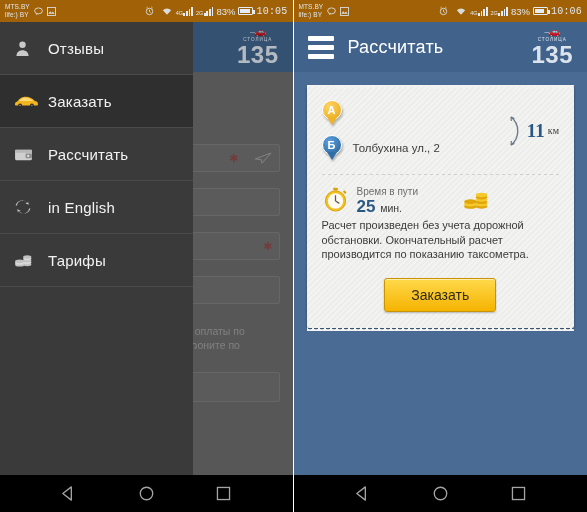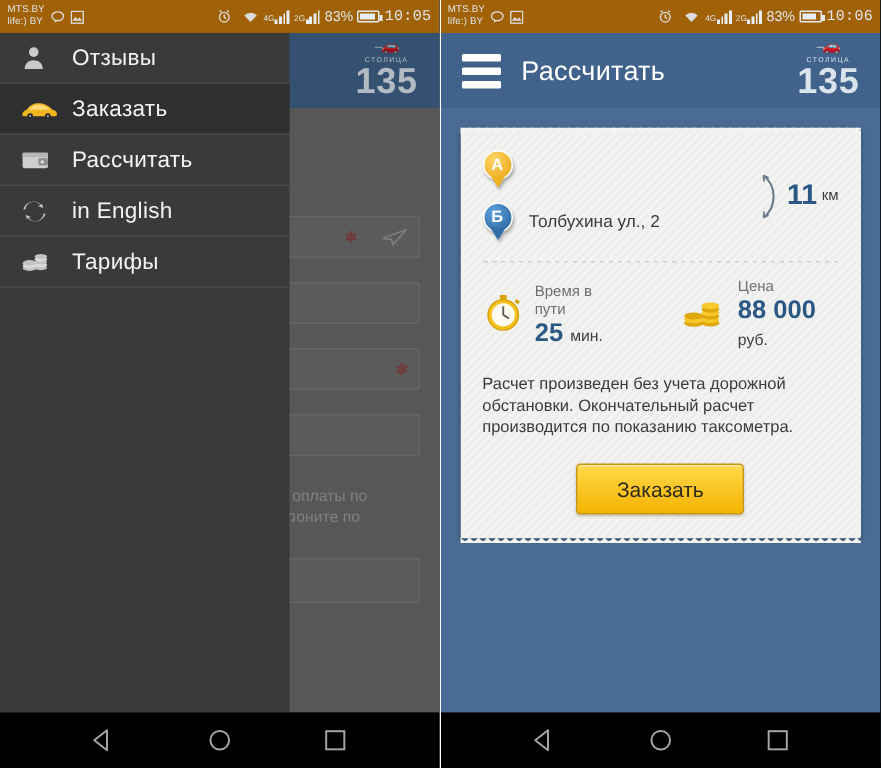--- a/index.html
+++ b/index.html
@@ -59,21 +59,21 @@
   .ast { color: #8d4a4a; font-size: 11px; }
   .bgtext { position: absolute; color: #9d9d9d; font-size: 10.5px; line-height: 14px; }
 
   
   .scrim { position: absolute; inset: 0; background: rgba(0,0,0,.18); z-index: 18; }
   .drawer {
     position: absolute; top: 22px; left: 0; bottom: 37px; width: 193px;
     background: #3a3a3a; z-index: 20;
   }
   .dr-item {
-    height: 34px; display: flex; align-items: center; padding: 0 0 0 14px;
+    height: 53px; display: flex; align-items: center; padding: 0 0 0 14px;
     border-bottom: 1px solid #4a4a4a; color: #f2f2f2; font-size: 15px;
     cursor: pointer;
   }
   .dr-item.active { background: #2f2f2f; }
   .dr-ico { width: 34px; display: flex; align-items: center; }
   .dr-label { letter-spacing: .2px; }
 
   
   .content { position: absolute; top: 72px; left: 0; right: 0; bottom: 37px; background: #4a6c94; }
   .card {
@@ -108,35 +108,35 @@
   }
   .pin::after {
     content:""; position:absolute; left:50%; bottom:1px; transform: translateX(-50%);
     border-left: 5px solid transparent; border-right: 5px solid transparent;
     border-top: 8px solid currentColor;
   }
   .pin.a { color: #f0b323; } .pin.a b { background: radial-gradient(circle at 35% 30%, #ffd466, #e8a511); border:1.5px solid #fff; }
   .pin.b { color: #2f6ea8; } .pin.b b { background: radial-gradient(circle at 35% 30%, #5da0dd, #255f96); border:1.5px solid #fff; }
   .addr-text { font-size: 11.5px; color: #3b3b3b; }
 
-  .dist { display: flex; align-items: center; padding-left: 10px; }
+  .dist { display: flex; align-items: center; padding-left: 10px; font-family: Liberation Serif, serif; }
   .dist-num { font-size: 19px; font-weight: bold; color: #2a5884; margin-left: 2px; }
   .dist-unit { font-size: 10px; color: #3e3e3e; margin-left: 3px; }
 
   .sep { height:1px; background: repeating-linear-gradient(90deg,#cfcfcb 0 3px, transparent 3px 6px); margin: 13px 0 11px; }
 
   .stats { display: flex; }
   .stat { display: flex; align-items: center; }
   .stat.price { margin-left: 44px; }
   .stat-ico { margin-right: 8px; }
   .stat-lbl { font-size: 10px; color: #6f6f6f; line-height: 12px; }
   .stat-val { font-size: 17px; font-weight: bold; color: #2a5884; line-height: 18px; }
   .stat-val small { font-size: 10.5px; font-weight: normal; color: #3d3d3d; text-align: center; }
 
-  .note { font-size: 11px; color: #3b3b3b; line-height: 14.5px; margin-top: 13px; }
+  .note { font-size: 11px; color: #3b3b3b; line-height: 14.5px; margin-top: 1px; }
 
   .order-wrap { display: flex; justify-content: center; margin-top: 16px; }
   .order-btn {
     background: linear-gradient(#ffd94a, #f5b301);
     border: 1px solid #c99403; border-radius: 3px;
     padding: 8px 26px; font-size: 14px; color: #2e2a1c; cursor: pointer;
     box-shadow: 0 1px 2px rgba(0,0,0,.25), inset 0 1px 0 rgba(255,255,255,.55);
   }
 
   
@@ -441,27 +441,20 @@
                 <ellipse cx="9" cy="17.4" rx="7" ry="2.6" fill="#f6c828"></ellipse>
               <ellipse cx="9" cy="14.8" rx="7" ry="2.6" fill="#e0a70d"></ellipse>
               <ellipse cx="21" cy="20" rx="6.4" ry="2.4" fill="#e0a70d"></ellipse>
                 <ellipse cx="21" cy="17.5" rx="6.4" ry="2.4" fill="#f6c828"></ellipse>
               <ellipse cx="21" cy="15" rx="6.4" ry="2.4" fill="#e0a70d"></ellipse>
                 <ellipse cx="21" cy="12.5" rx="6.4" ry="2.4" fill="#f6c828"></ellipse>
               <ellipse cx="21" cy="10" rx="6.4" ry="2.4" fill="#e0a70d"></ellipse>
                 <ellipse cx="21" cy="7.5" rx="6.4" ry="2.4" fill="#f6c828"></ellipse>
             </svg>
           </span>
-          <span>
-            <span class="stat-lbl" style="display:block">Цена</span>
-            <span class="stat-val" style="display:block">
-              <span>88 000</span>
-              <small>руб.</small>
-            </span>
-          </span>
         </div>
       </div>
 
       <div class="note">Расчет произведен без учета дорожной обстановки. Окончательный расчет производится по показанию таксометра.</div>
 
       <div class="order-wrap">
         <button class="order-btn">Заказать</button>
       </div>
     </div>
   </div>

